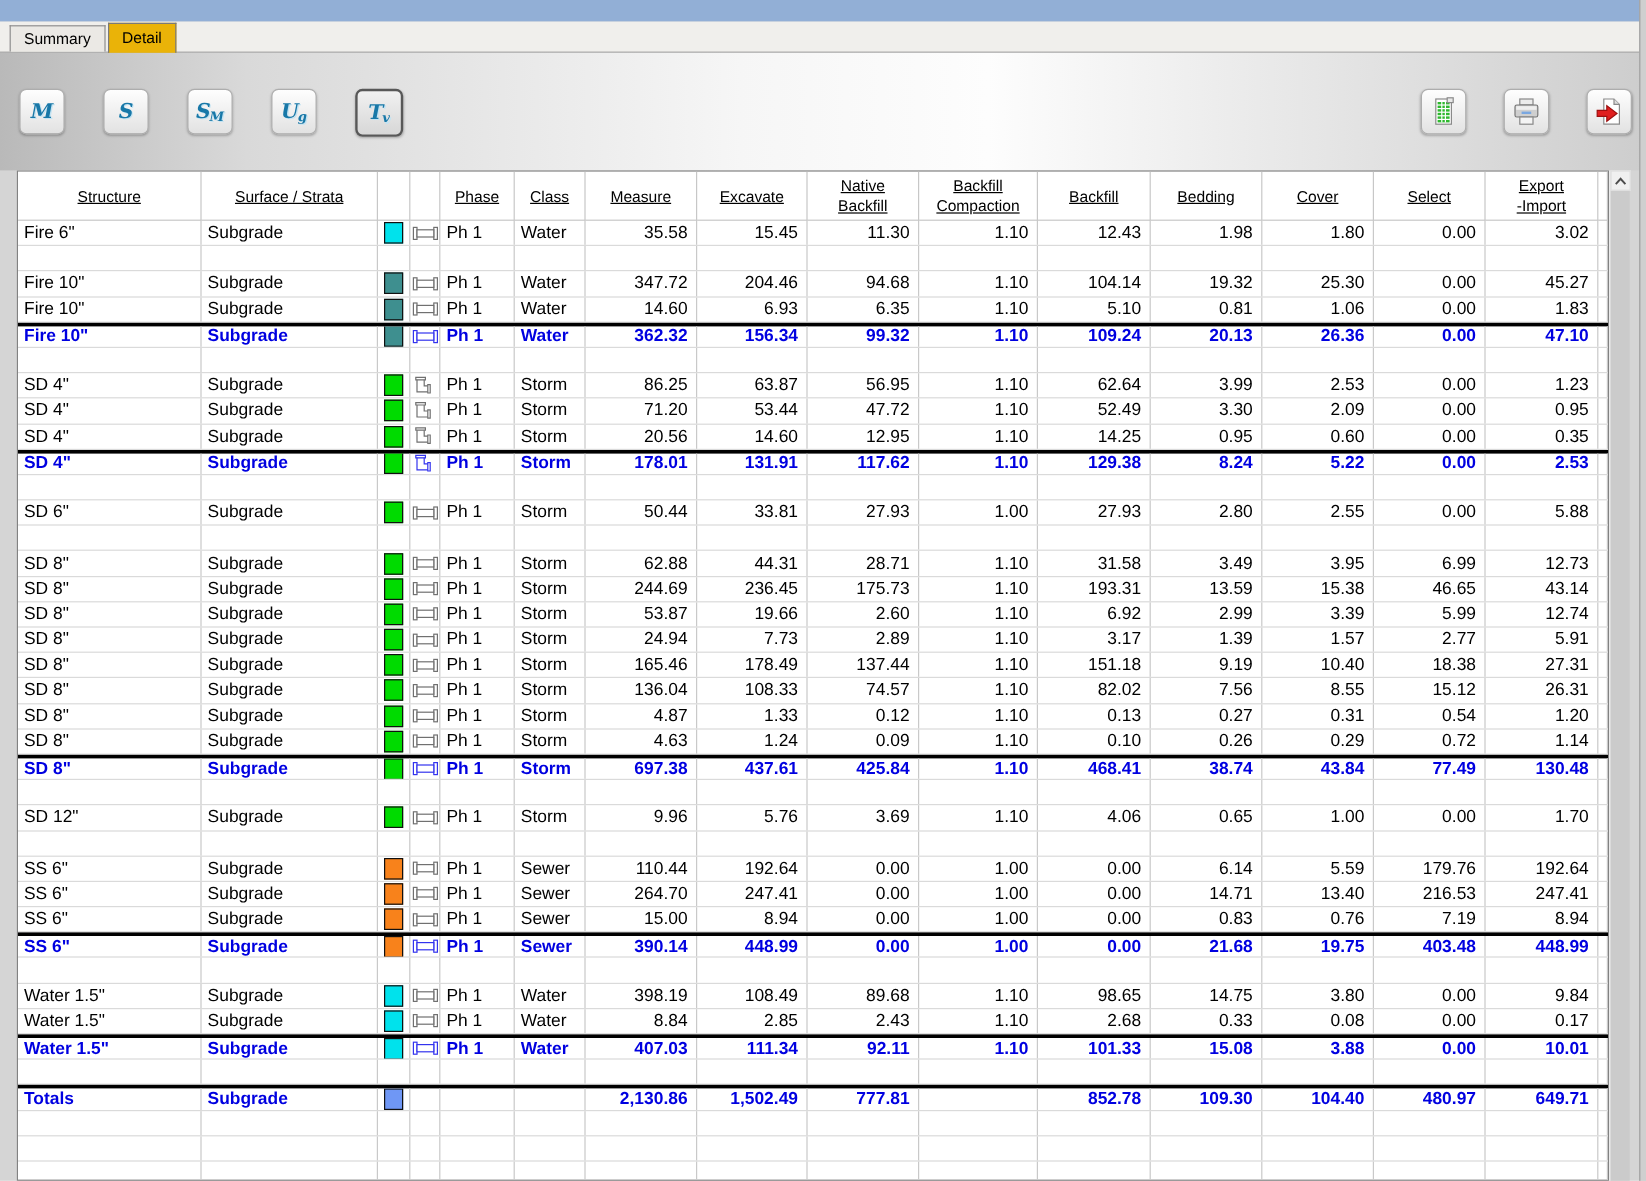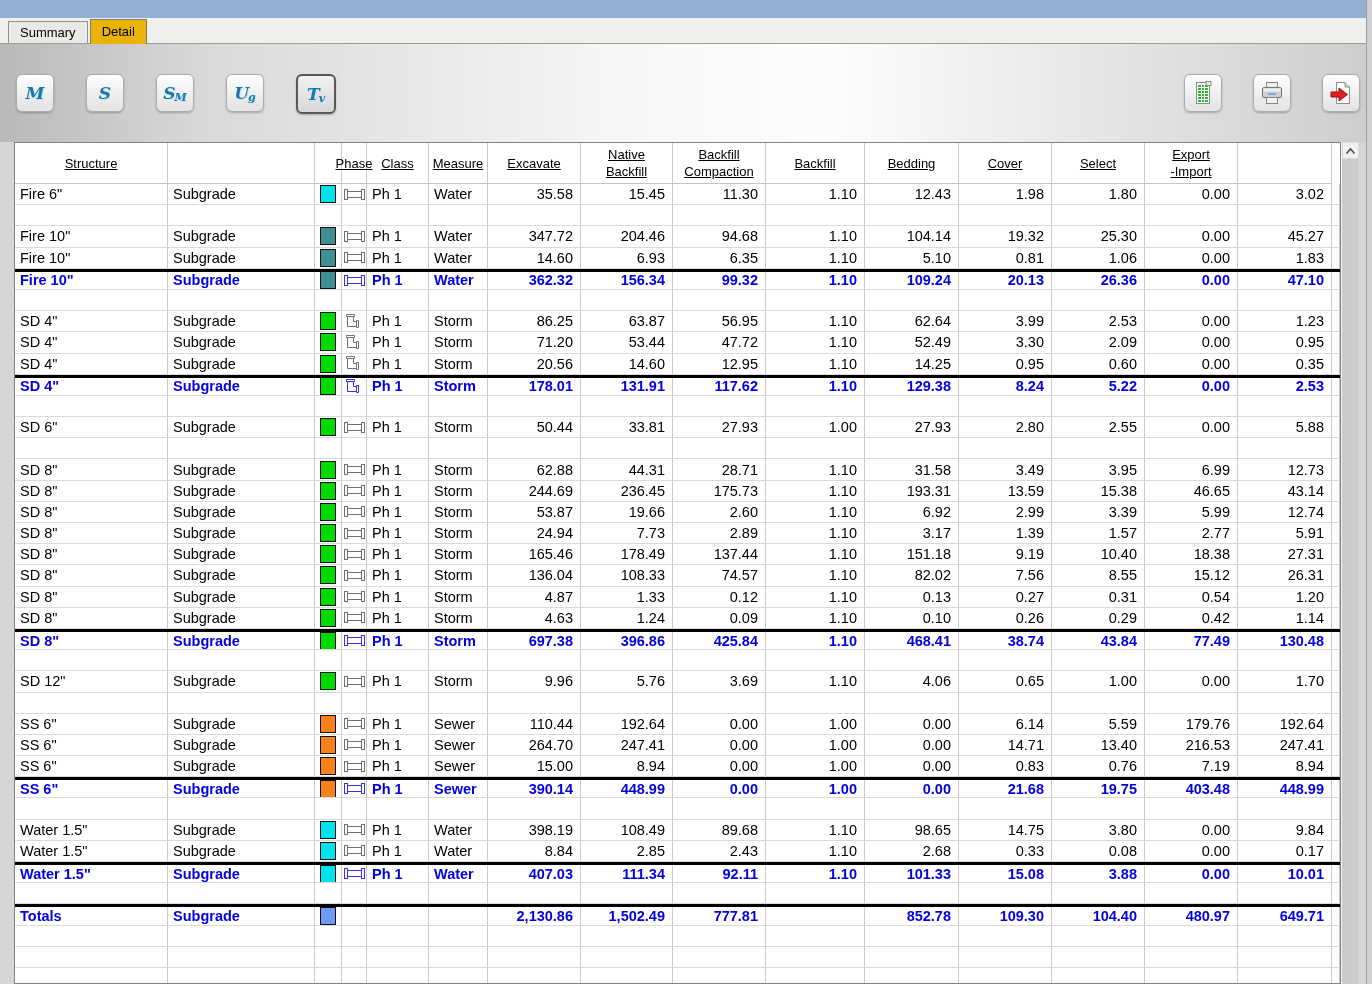--- a/index.html
+++ b/index.html
@@ -135,20 +135,21 @@
           <path d="M16 2.5 V7 H20.5" fill="#ddd" stroke="#8a8a8a"></path>
           <path d="M2 12 h8 v-4 l8.5 6.5 -8.5 6.5 v-4 h-8 z" fill="#e01f1f" stroke="#9d0f0f"></path>
         </svg>
       </span>
     </div>
   </div>
 
   <div class="table-outer">
     <div class="grid thead">
       <div class="hcell">Structure</div>
+      <div class="hcell">Surface / Strata</div>
       <div class="hcell"></div>
       <div class="hcell"></div>
       <div class="hcell">Phase</div>
       <div class="hcell">Class</div>
       <div class="hcell">Measure</div>
       <div class="hcell">Excavate</div>
       <div class="hcell">Native
 Backfill</div>
       <div class="hcell">Backfill
 Compaction</div>
@@ -698,21 +699,21 @@
           </div>
           <div class="cell c-text">Ph 1</div>
           <div class="cell c-text">Storm</div>
           <div class="cell c-num">4.63</div>
           <div class="cell c-num">1.24</div>
           <div class="cell c-num">0.09</div>
           <div class="cell c-num">1.10</div>
           <div class="cell c-num">0.10</div>
           <div class="cell c-num">0.26</div>
           <div class="cell c-num">0.29</div>
-          <div class="cell c-num">0.42</div>
+          <div class="cell c-num">0.72</div>
           <div class="cell c-num">1.14</div>
           <div class="cell c-spacer"></div>
         </div>
         <div class="grid trow subtotal">
           <div class="cell c-text">SD 8"</div>
           <div class="cell c-text">Subgrade</div>
           <div class="cell c-swatch">
             <span class="swatch" style="background:#00db00"></span>
           </div>
           <div class="cell c-icon">
@@ -720,21 +721,21 @@
               <svg width="23" height="15" viewBox="0 0 23 15">
                 <rect x="1.5" y="2.5" width="3" height="10" fill="#fff" stroke="#3333ee"></rect>
                 <rect x="18.5" y="2.5" width="3" height="10" fill="#fff" stroke="#3333ee"></rect>
                 <rect x="4.5" y="4.5" width="14" height="6" fill="#fff" stroke="#3333ee"></rect>
               </svg>
             </span>
           </div>
           <div class="cell c-text">Ph 1</div>
           <div class="cell c-text">Storm</div>
           <div class="cell c-num">697.38</div>
-          <div class="cell c-num">396.86</div>
+          <div class="cell c-num">437.61</div>
           <div class="cell c-num">425.84</div>
           <div class="cell c-num">1.10</div>
           <div class="cell c-num">468.41</div>
           <div class="cell c-num">38.74</div>
           <div class="cell c-num">43.84</div>
           <div class="cell c-num">77.49</div>
           <div class="cell c-num">130.48</div>
           <div class="cell c-spacer"></div>
         </div>
         <div class="grid trow empty">

